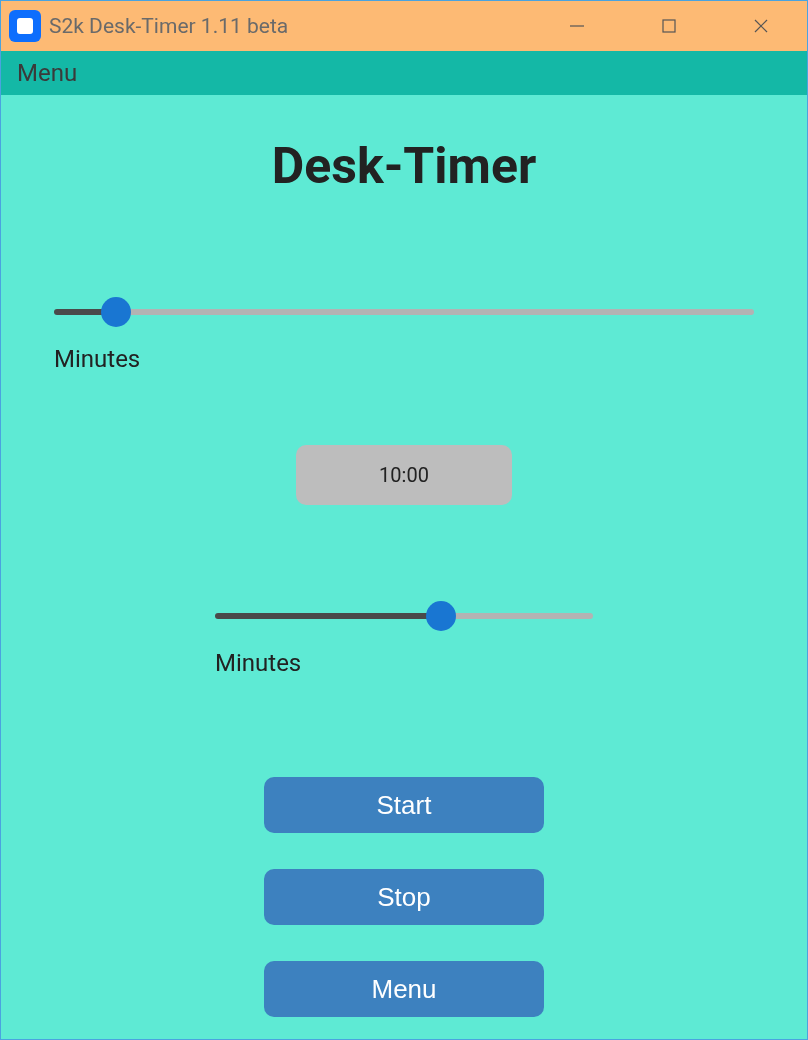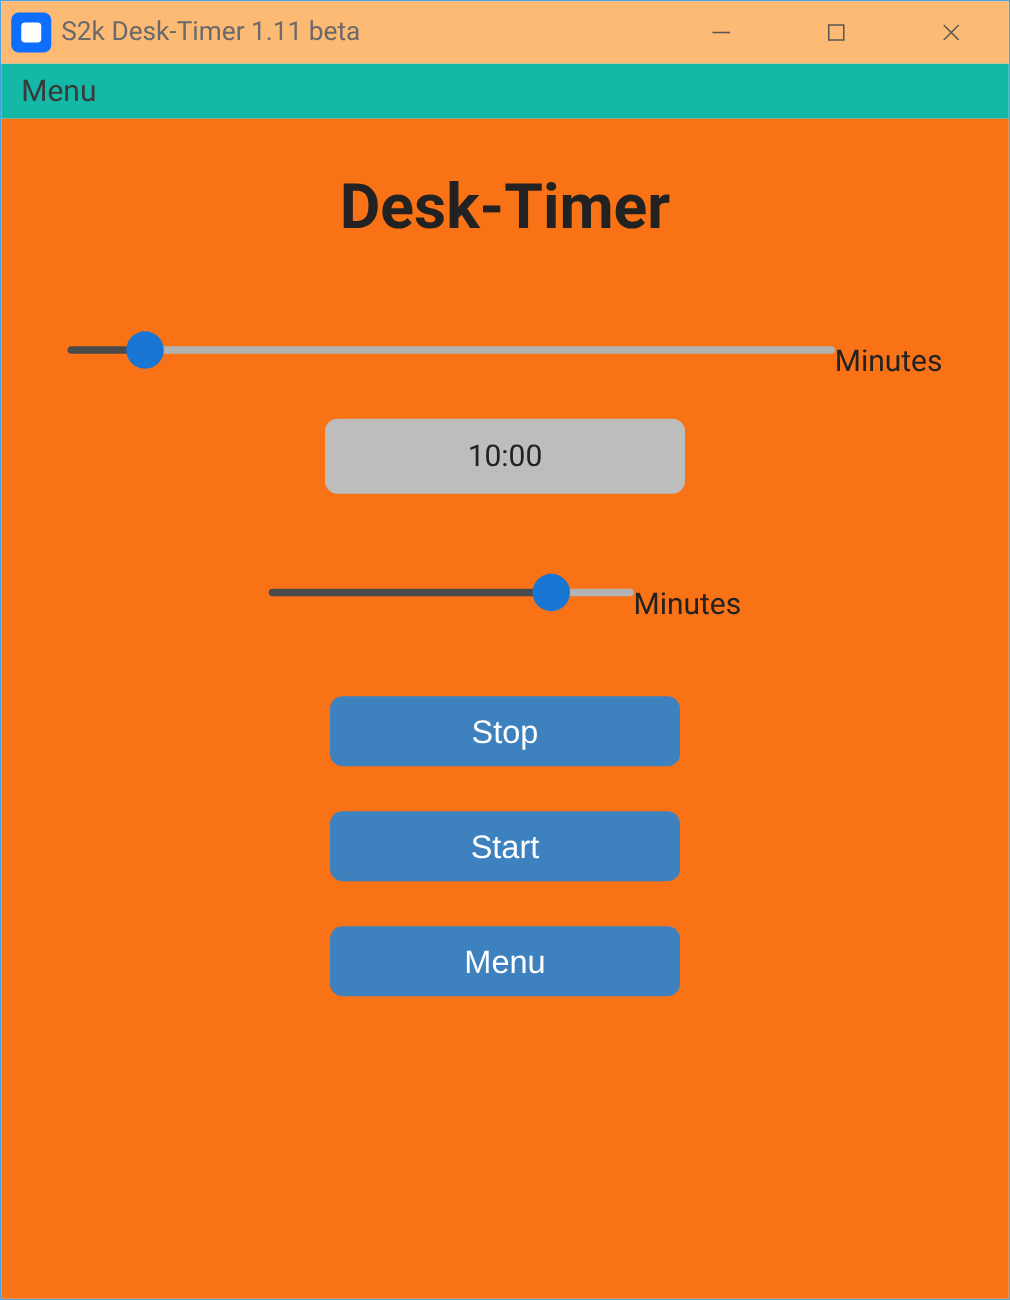--- a/index.html
+++ b/index.html
@@ -91,39 +91,40 @@
 
     .menu-item {
       font-size: 24px;
       color: #3a3a3a;
       font-weight: 400;
       padding: 4px 6px;
     }
 
     .content-area {
       flex: 1;
-      background: #f97316;
+      background: #5eead4;
       padding-top: 42px;
       display: flex;
       flex-direction: column;
       align-items: center;
+      gap: 40px;
     }
 
     .app-heading {
       font-size: 50px;
       font-weight: 700;
       color: #222;
       margin-bottom: 62px;
     }
 
     
     .slider-wrap {
       display: flex;
-      flex-direction: row;
-      align-items: center;
+      flex-direction: column;
+      align-items: flex-start;
     }
 
     .slider {
       position: relative;
       height: 30px;
       display: flex;
       align-items: center;
     }
 
     .slider-track {
@@ -167,28 +168,28 @@
     }
     .minutes-slider {
       width: 700px;
     }
     .minutes-slider .fill { width: 62px; }
     .minutes-slider .rest { left: 62px; right: 0; }
     .minutes-slider .slider-thumb { left: 62px; }
 
     
     .time-display {
-      width: 288px;
+      width: 216px;
       height: 60px;
       background: #bdbdbd;
       border-radius: 10px;
       display: flex;
       align-items: center;
       justify-content: center;
-      font-size: 24px;
+      font-size: 20px;
       color: #222;
       margin-top: 0;
       margin-bottom: 56px;
     }
 
     
     .volume-slider-wrap {
       width: 378px;
       margin-bottom: 60px;
     }
@@ -272,20 +273,20 @@
     <div class="slider-wrap volume-slider-wrap">
       <div class="slider volume-slider">
         <div class="slider-track fill"></div>
         <div class="slider-track rest"></div>
         <div class="slider-thumb"></div>
       </div>
       <div class="slider-label">Minutes</div>
     </div>
 
     <div class="action-buttons">
+      <button class="action-btn">Start</button>
       <button class="action-btn">Stop</button>
-      <button class="action-btn">Start</button>
       <button class="action-btn">Menu</button>
     </div>
 
   </div>
 
 </div>
 
 </body></html>

